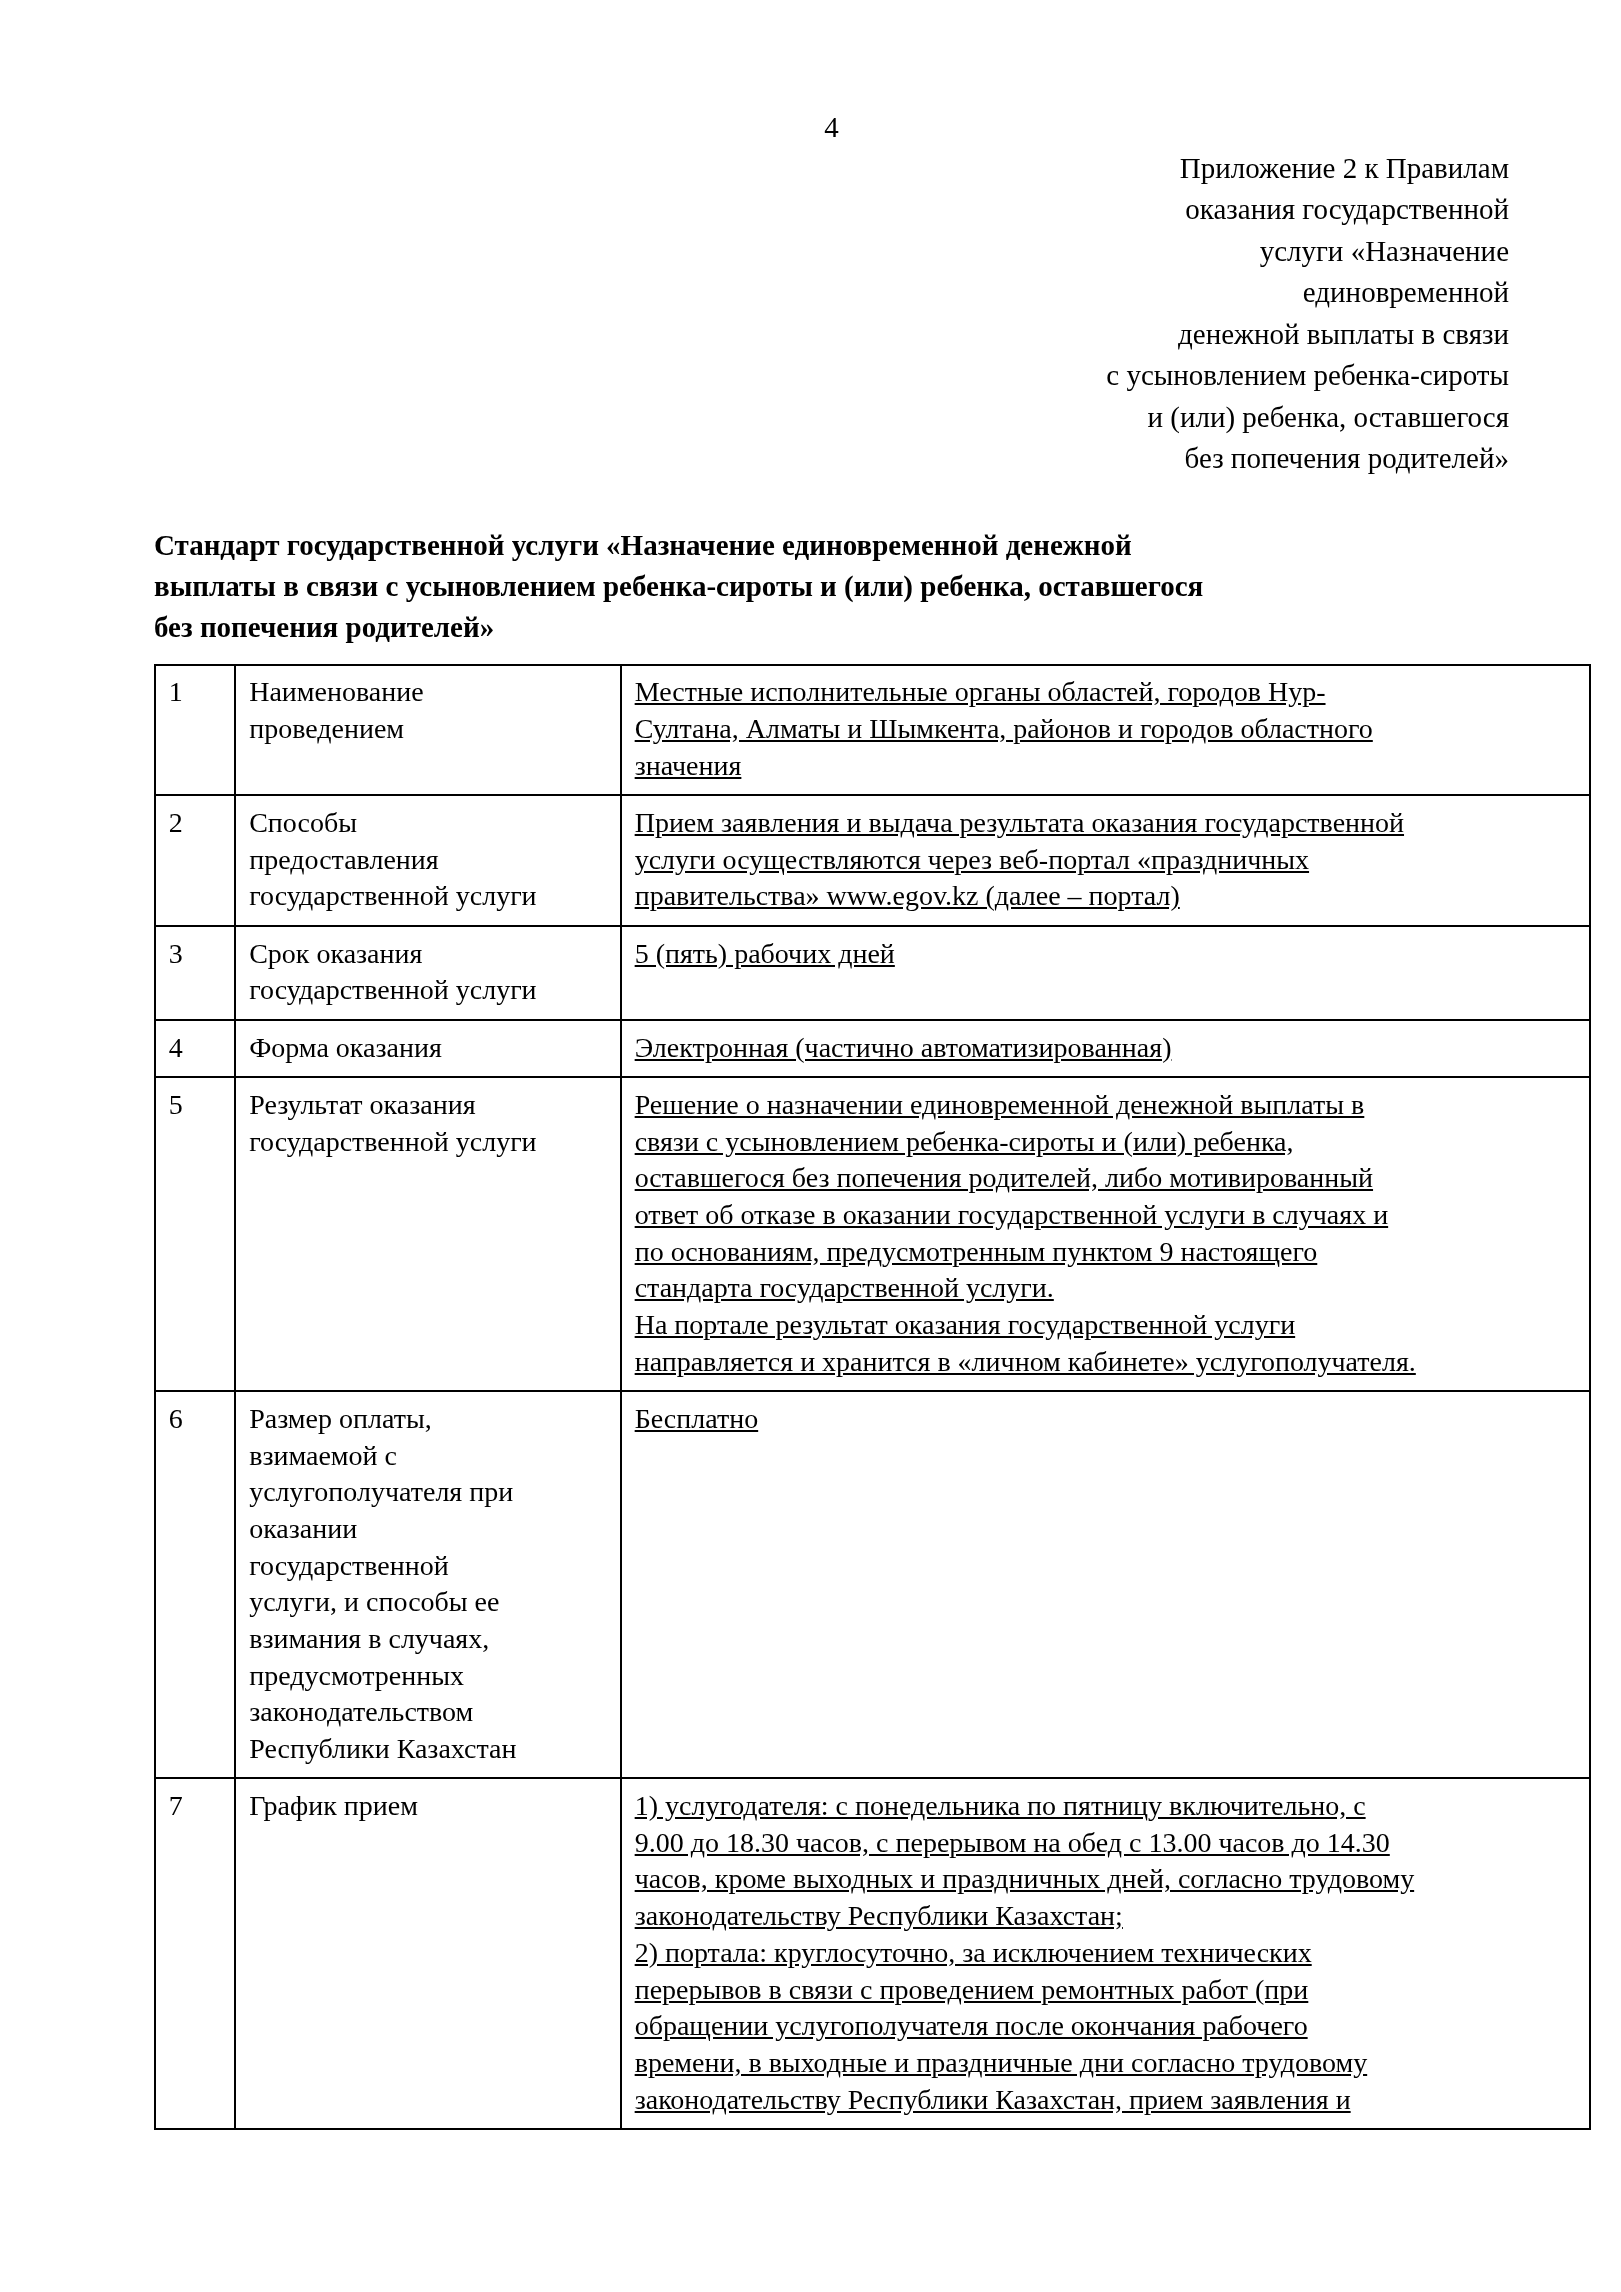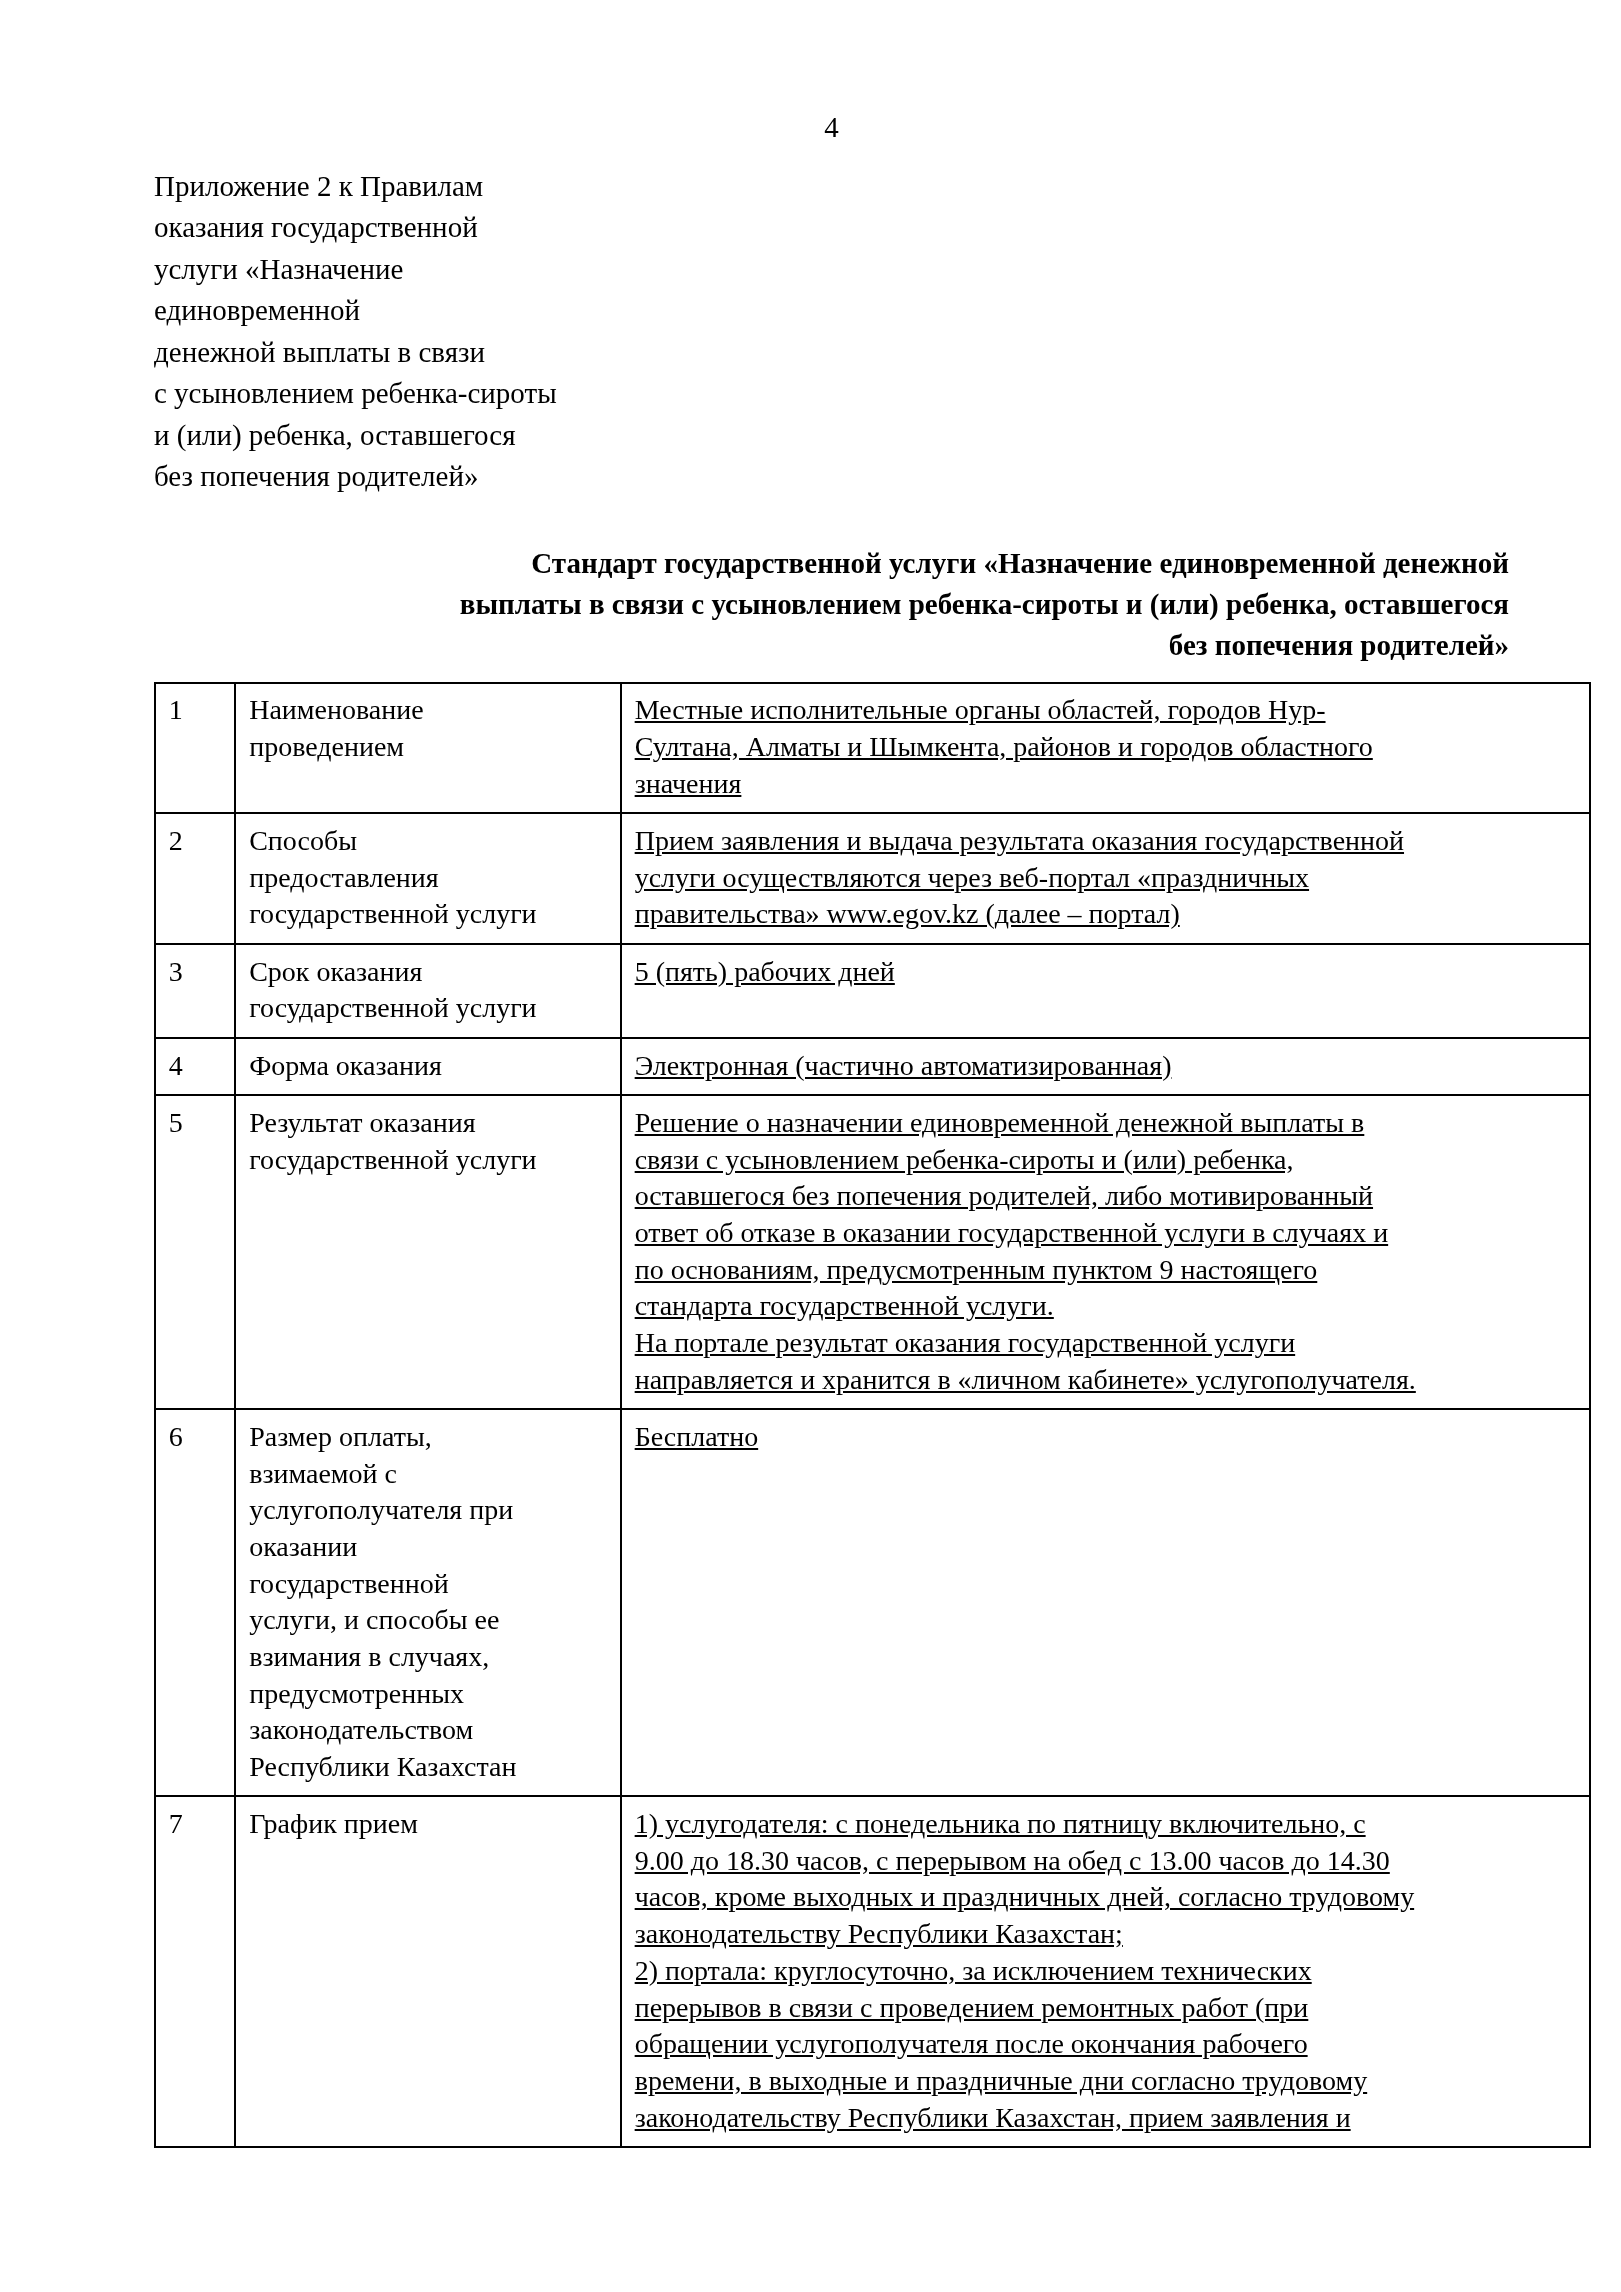--- a/index.html
+++ b/index.html
@@ -19,29 +19,29 @@
     padding-right: 112px;
     box-sizing: border-box;
   }
   .page-number {
     padding-top: 110px;
     text-align: center;
     font-size: 29px;
     line-height: 1.2;
   }
   .appendix-note {
-    margin-top: 21px;
-    text-align: left;
+    margin-top: 3px;
+    text-align: right;
     white-space: pre-line;
     font-size: 29px;
     line-height: 1.43;
   }
   .doc-title {
     margin-top: 45px;
-    text-align: right;
+    text-align: left;
     font-weight: bold;
     white-space: pre-line;
     font-size: 29px;
     line-height: 1.43;
   }
   table.standard {
     margin-top: 14.7px;
     border-collapse: collapse;
     table-layout: fixed;
     width: 1356px;

